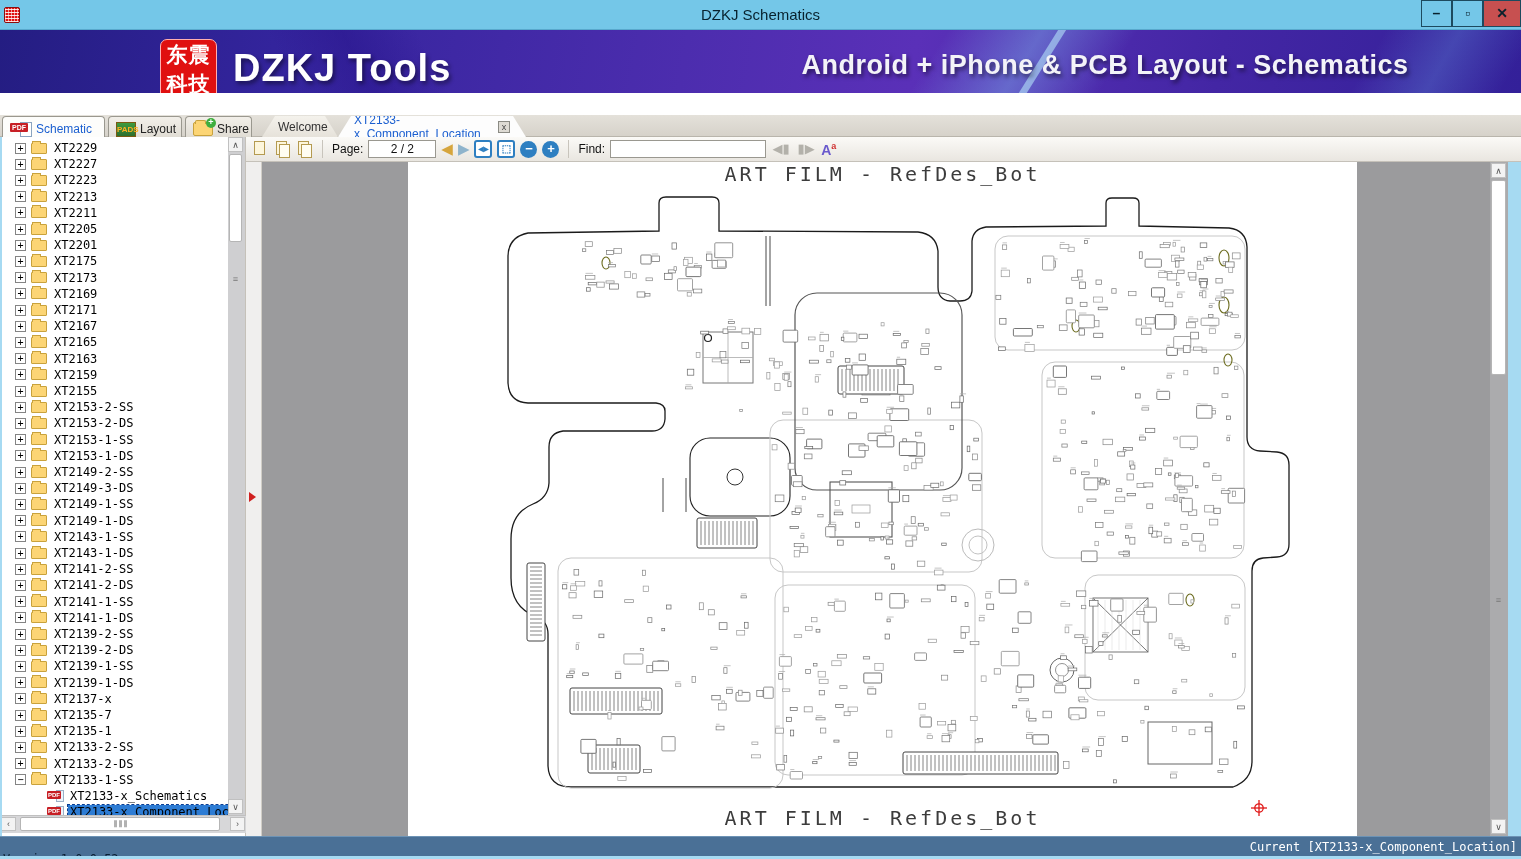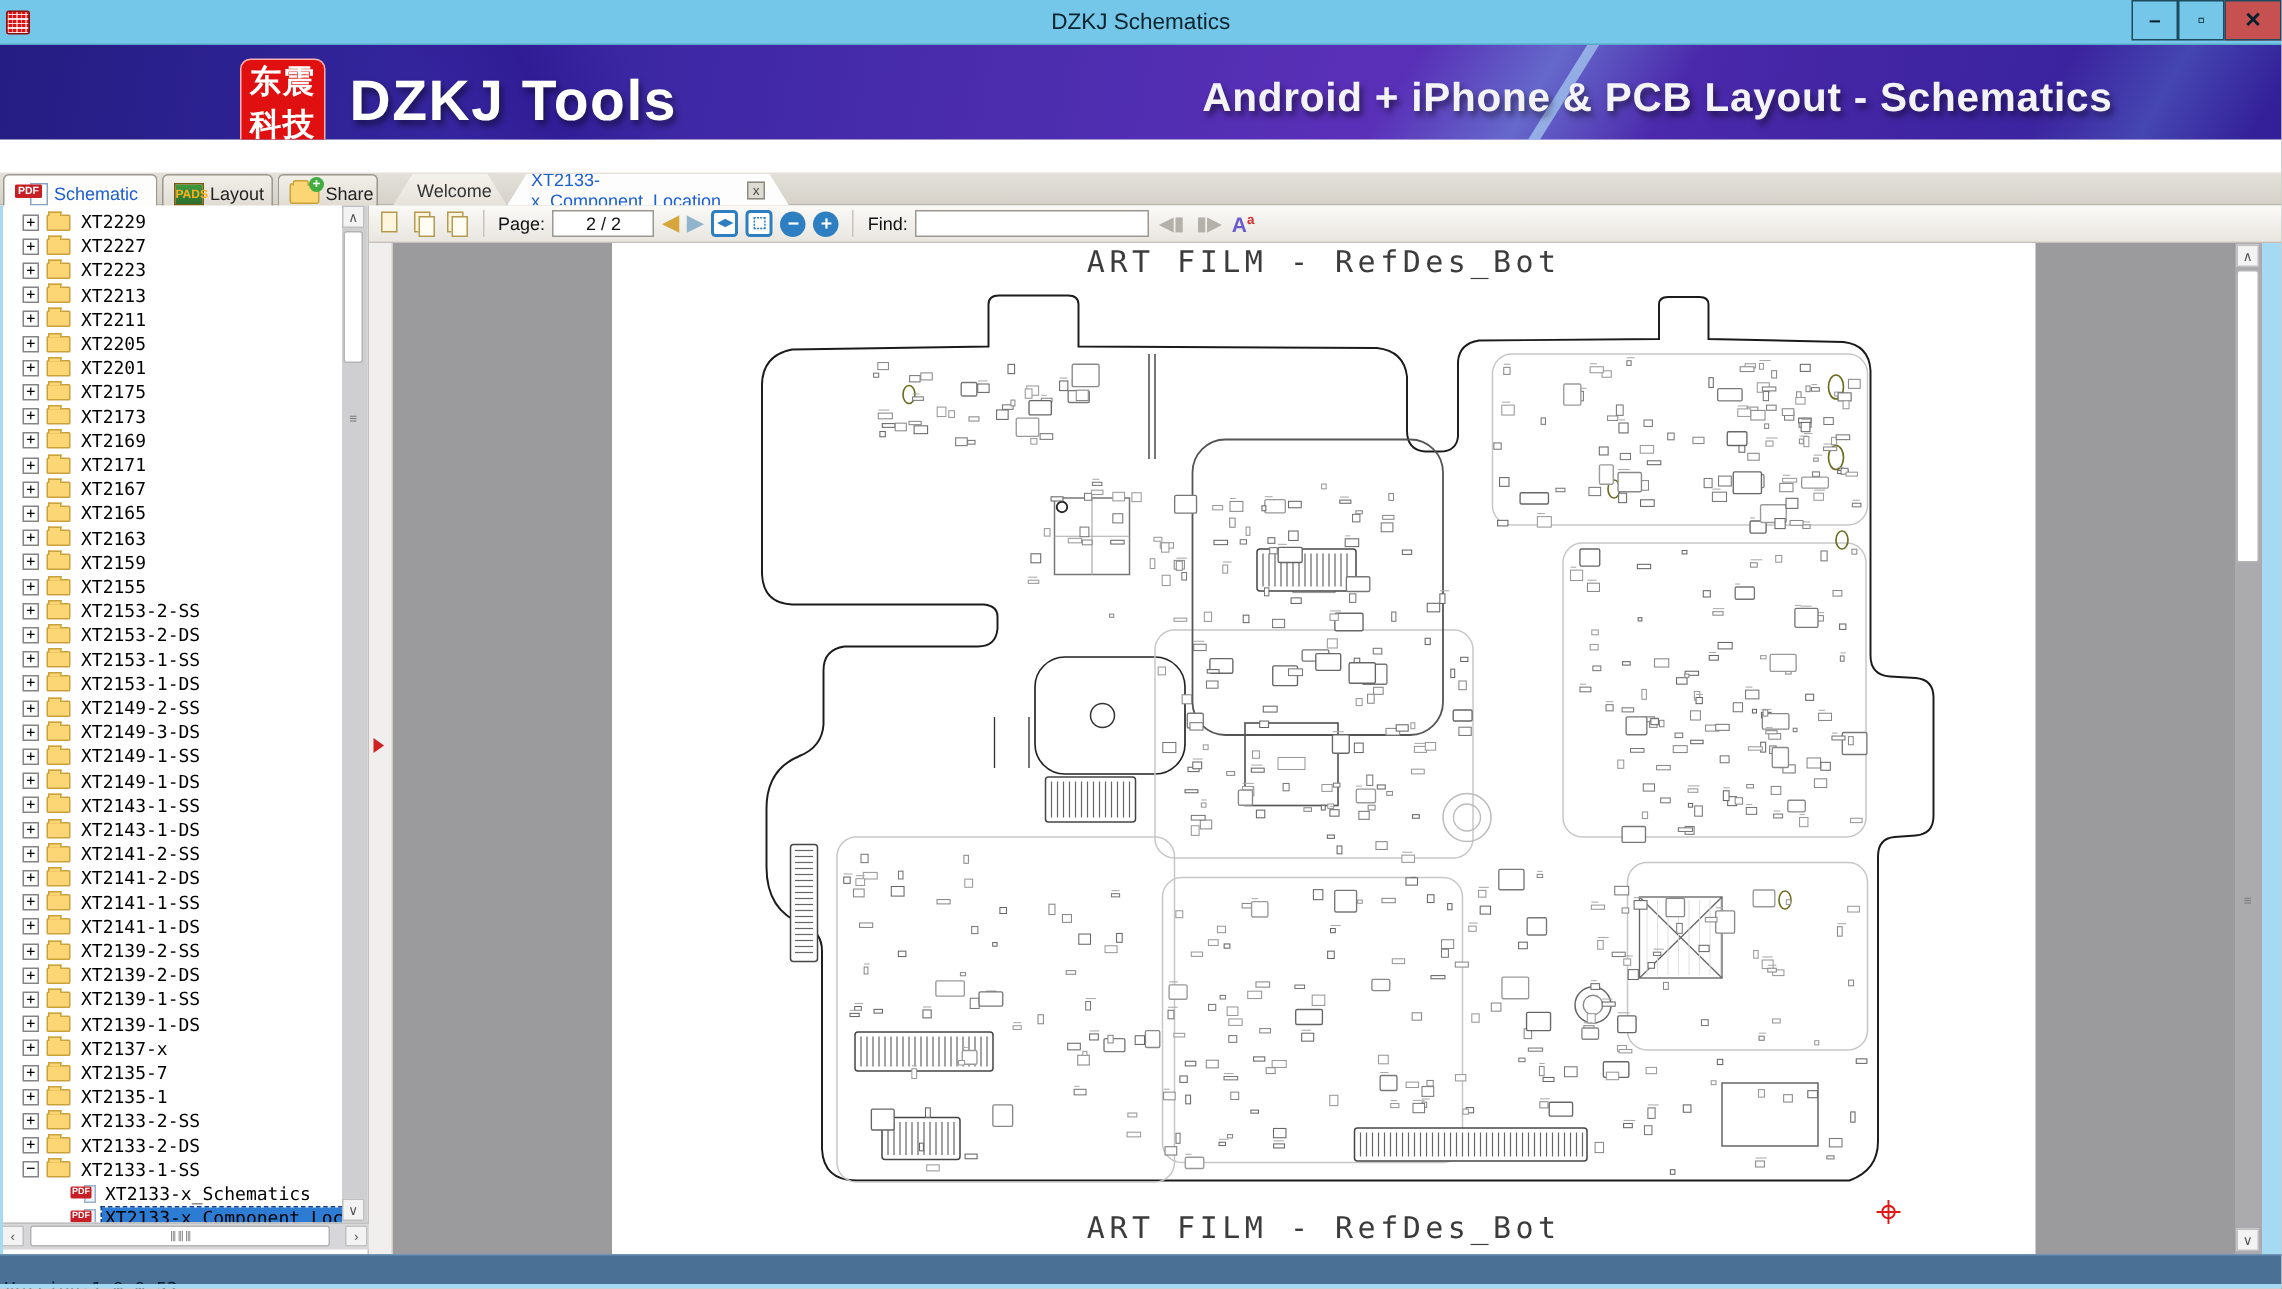--- a/index.html
+++ b/index.html
@@ -1288,14 +1288,15 @@
   <div class="sb-btn" style="left:1px;top:1px;width:15px;height:15px;">∧</div>
   <div class="sb-thumb" style="left:1px;top:18px;width:15px;height:195px;"></div>
   <div class="grip" style="left:0;top:436px;width:17px;">≡</div>
   <div class="sb-btn" style="left:1px;top:657px;width:15px;height:15px;">∨</div>
 </div>
 <div id="frame-right" class="abs"></div>
 <div id="frame-left" class="abs"></div>
 
 <div id="statusbar" class="abs">
   <span id="status-version" class="abs">Version:1.0.0.52</span>
+  <span id="status-current" class="abs">Current [XT2133-x_Component_Location]</span>
 </div>
 <div id="frame-bottom" class="abs"></div>
 
 </body></html>

